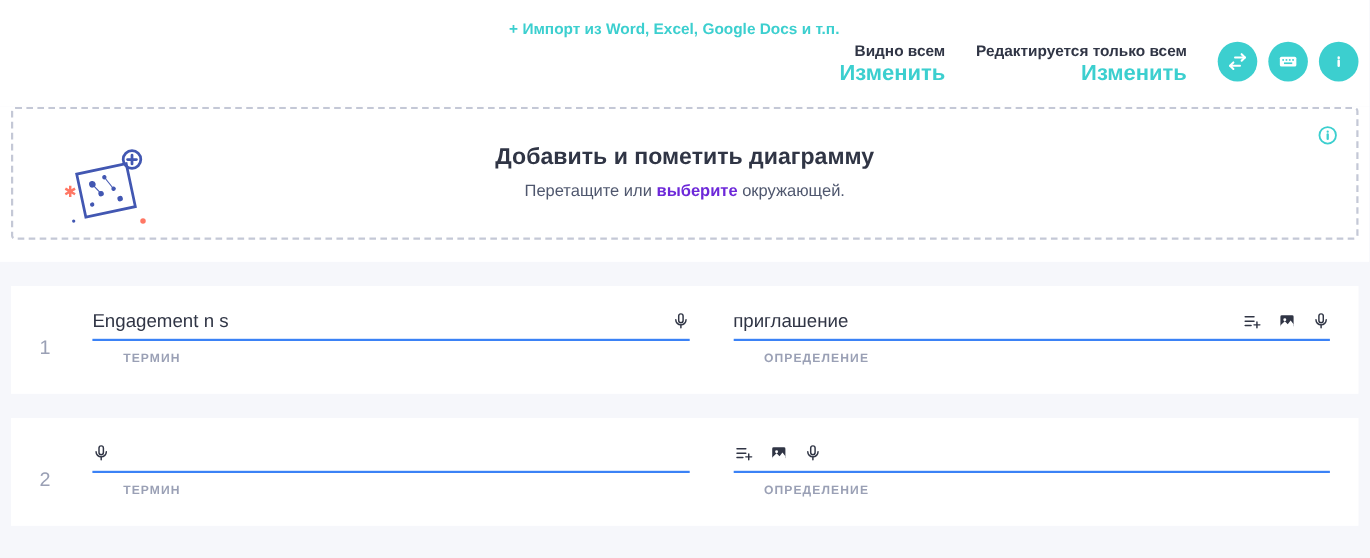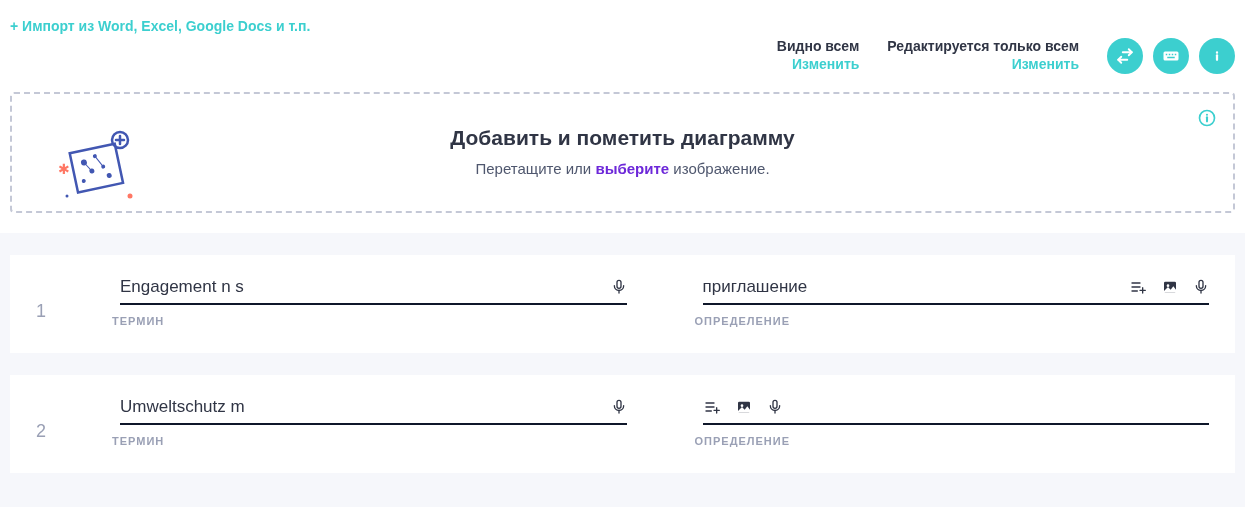--- a/index.html
+++ b/index.html
@@ -4,25 +4,24 @@
 <style>
   * { box-sizing: border-box; margin: 0; padding: 0; }
   body {
     font-family: -apple-system, BlinkMacSystemFont, "Segoe UI", Arial, sans-serif;
     background: #f6f7fb;
     width: 1245px;
     color: #303545;
   }
   .top-bar {
     display: flex;
-    justify-content: space-between;
+    justify-content: flex-end;
     align-items: flex-start;
     padding: 18px 10px 18px 10px;
     background: #fff;
-    gap: 24px;
   }
   .import-link {
     color: #3ccfcf;
     font-weight: 700;
     font-size: 14px;
     cursor: pointer;
   }
   .right-controls {
     display: flex;
     align-items: flex-start;
@@ -33,21 +32,21 @@
     text-align: right;
   }
   .vis-label {
     font-weight: 700;
     font-size: 14px;
     color: #303545;
   }
   .vis-change {
     color: #3ccfcf;
     font-weight: 700;
-    font-size: 14px;
+    font-size: 20px;
     cursor: pointer;
     margin-top: 2px;
   }
   .circle-btns {
     display: flex;
     gap: 10px;
     align-items: center;
   }
   .circle-btn {
     width: 36px;
@@ -118,23 +117,22 @@
     font-weight: 400;
     padding-top: 24px;
   }
   .term-col, .def-col {
     flex: 1;
     position: relative;
   }
   .term-col { margin-right: 40px; }
   .field-row {
     display: flex;
-    border-bottom: 2px solid #0f172a;
+    border-bottom: 2px solid #3b82f6;
     padding-bottom: 6px;
-    margin-left: 36px;
   }
   .field-input {
     flex: 1;
     font-size: 17px;
     color: #303545;
     border: none;
     outline: none;
     background: transparent;
   }
   .field-icons {
@@ -223,21 +221,21 @@
         <circle cx="68" cy="14" r="8" fill="none" stroke="#4257b2" stroke-width="2.5"></circle>
         <line x1="68" y1="10" x2="68" y2="18" stroke="#4257b2" stroke-width="2.5" stroke-linecap="round"></line>
         <line x1="64" y1="14" x2="72" y2="14" stroke="#4257b2" stroke-width="2.5" stroke-linecap="round"></line>
         <text x="6" y="48" fill="#ff7764" font-size="14">✱</text>
         <circle cx="78" cy="70" r="2.5" fill="#ff7764"></circle>
         <circle cx="15" cy="70" r="1.5" fill="#4257b2"></circle>
       </svg>
     </div>
     <div class="drop-title">Добавить и пометить диаграмму</div>
     <div class="drop-sub">
-      <span>Перетащите или </span><span class="select-link">выберите</span><span> изображение.</span>
+      <span>Перетащите или </span><span class="select-link">выберите</span><span> окружающей.</span>
     </div>
   </div>
 </div>
 
 <div class="cards">
 
   <div class="card">
     <div class="card-number">1</div>
     <div class="term-col">
       <div class="field-row">
@@ -284,21 +282,20 @@
         </div>
       </div>
       <div class="field-label">ОПРЕДЕЛЕНИЕ</div>
     </div>
   </div>
 
   <div class="card">
     <div class="card-number">2</div>
     <div class="term-col">
       <div class="field-row">
-        <input class="field-input" value="Umweltschutz m" style="">
         <div class="field-icons">
           <span class="icon">
             <svg width="16" height="20" viewBox="0 0 24 24" fill="none" stroke="#303545" stroke-width="2" stroke-linecap="round">
                 <rect x="9" y="2" width="6" height="12" rx="3"></rect>
                 <path d="M5 10a7 7 0 0 0 14 0"></path>
                 <line x1="12" y1="17" x2="12" y2="21"></line>
               </svg>
           </span>
         </div>
       </div>

